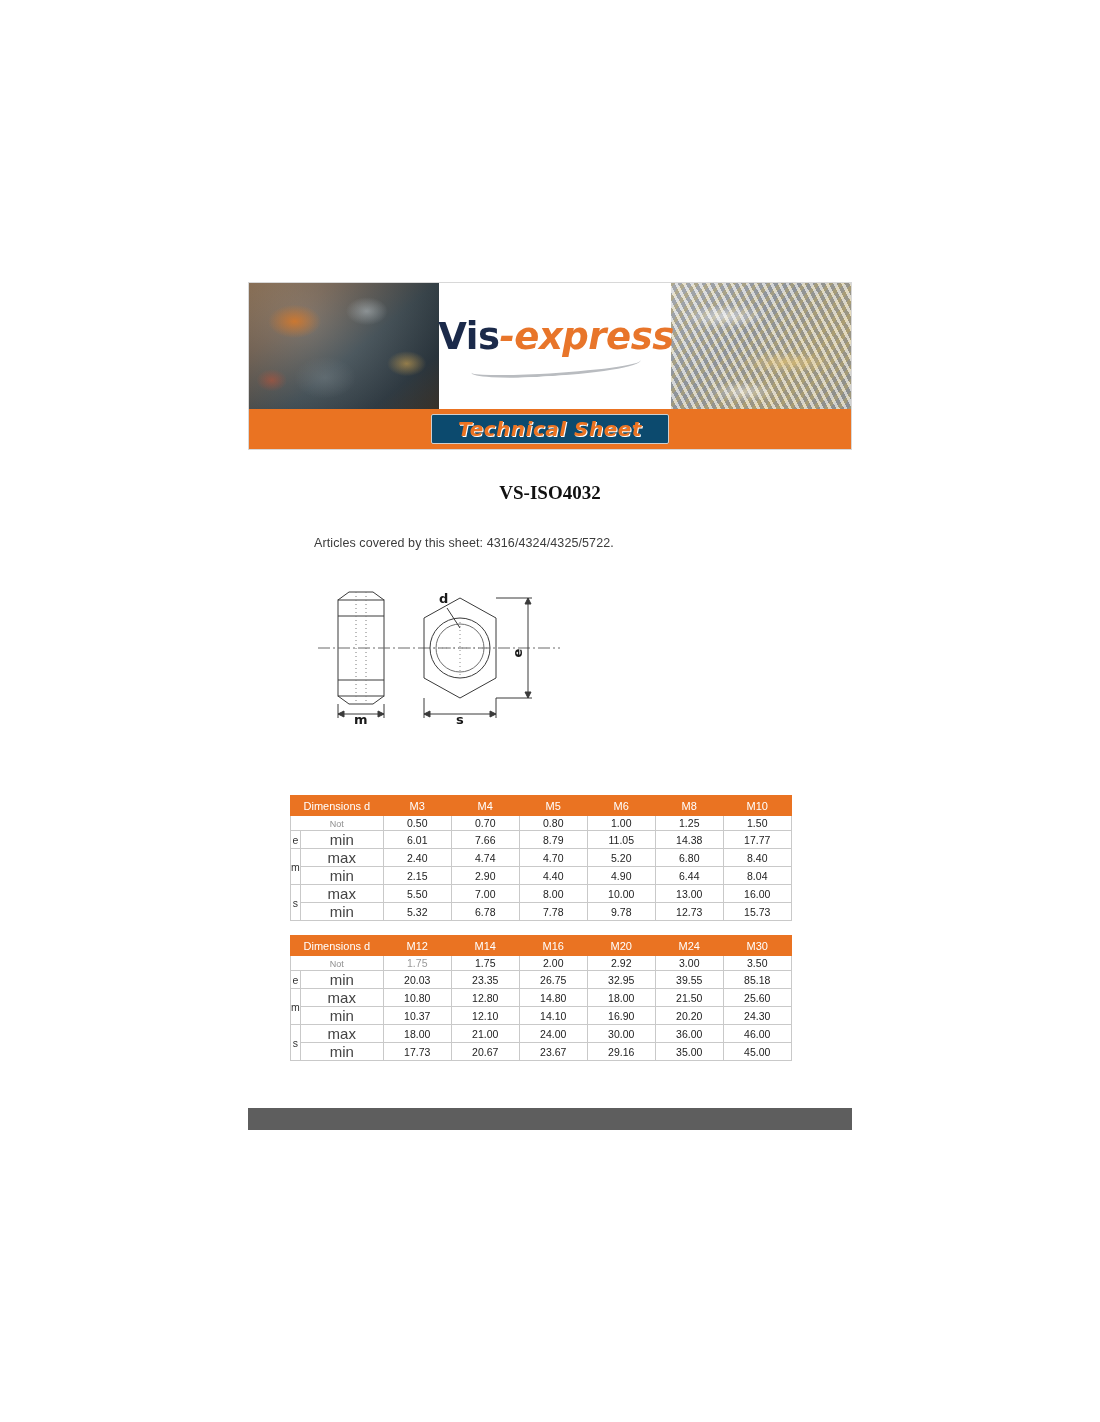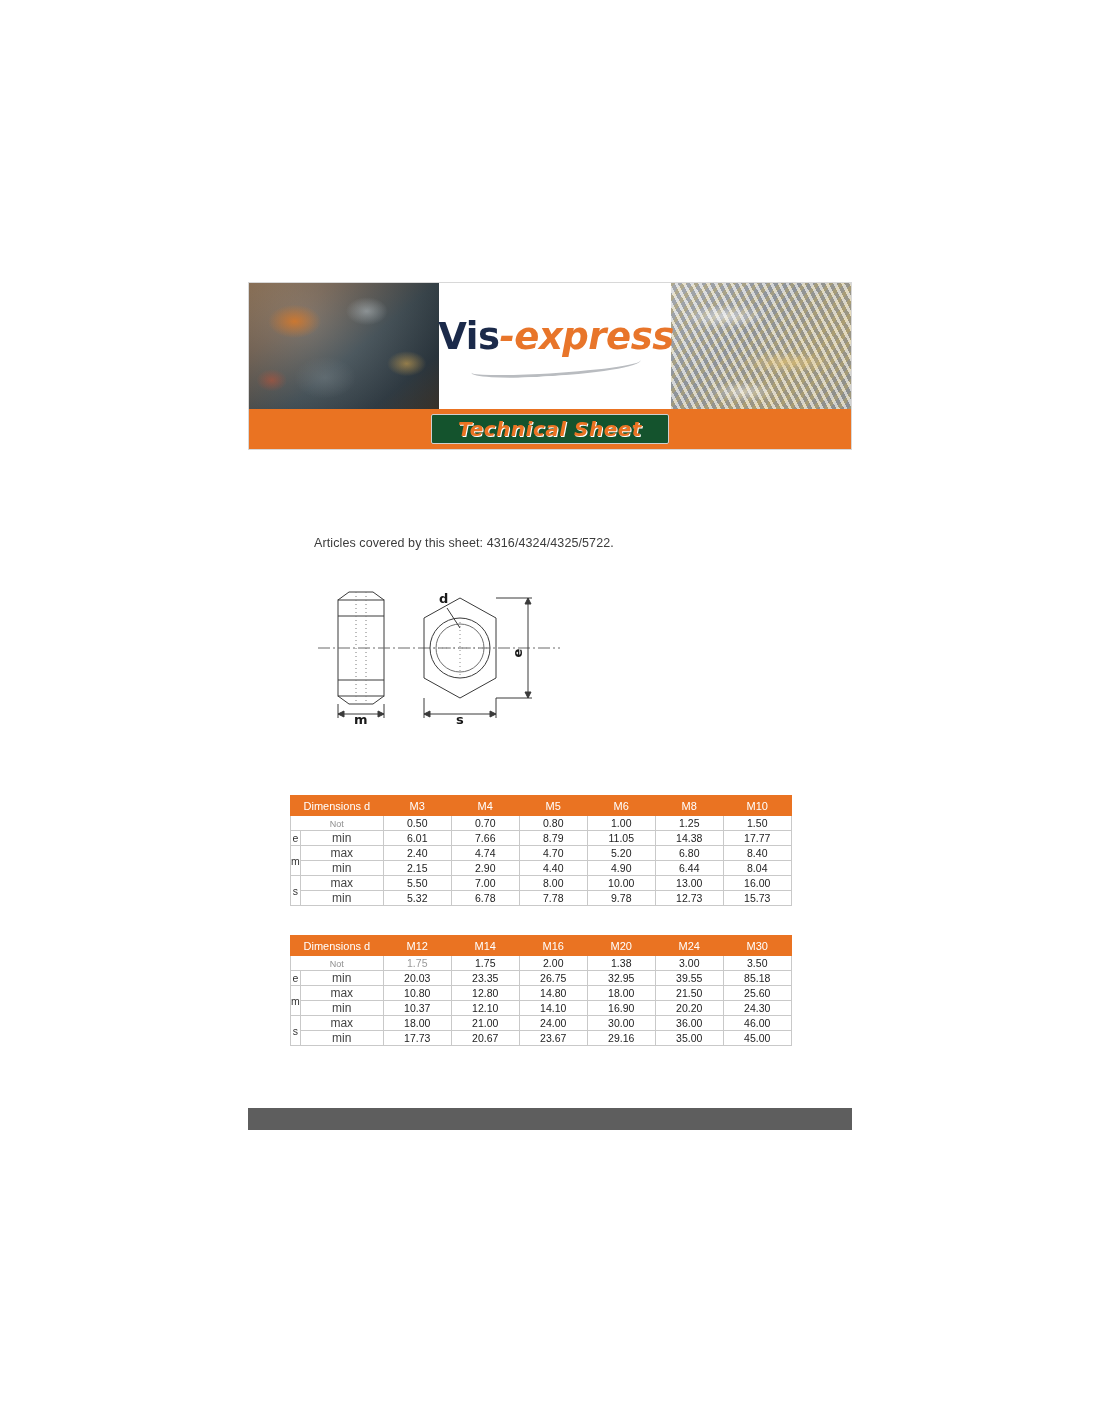--- a/index.html
+++ b/index.html
@@ -120,21 +120,21 @@
     left: 0;
     bottom: 0;
     width: 100%;
     height: 40px;
     background: #ea7322;
     display: flex;
     align-items: center;
     justify-content: center;
   }
   .strip-plate {
-    background: #14532d;
+    background: #0c4a6e;
     border: 1px solid #cfcfcf;
     padding: 2px 26px;
     border-radius: 2px;
   }
   .strip-title {
     font-family: "DejaVu Sans", sans-serif;
     font-size: 20px;
     font-weight: bold;
     font-style: italic;
     color: #ea7322;
@@ -201,21 +201,21 @@
   }
   .col-lbl { width: 62px; margin-left: 44px; }
   .col-sub { width: 82px; }
   .col-val { width: 67px; }
   .hdr-dim { text-align: center; }
   .lbl-cell {
     font-size: 10.5px;
     color: #333333;
   }
   .sub-cell {
-    font-size: 12px;
+    font-size: 15px;
     color: #444444;
     margin-left: 48px;
   }
   .faded { color: #9a9a9a; }
   .not-cell {
     font-size: 9px;
     color: #8e8e8e;
   }
 
   
@@ -247,20 +247,21 @@
       <div class="logo-swoosh"></div>
     </div>
 
     <div class="banner-strip">
       <div class="strip-plate">
         <div class="strip-title">Technical Sheet</div>
       </div>
     </div>
   </div>
 
+  <div class="doc-title">VS-ISO4032</div>
   <div class="articles-line">Articles covered by this sheet: 4316/4324/4325/5722.</div>
 
   <div class="drawing">
     <svg width="290" height="150" viewBox="0 0 290 150">
       <g fill="none" stroke="#3a3a3a" stroke-width="1">
 
         <rect x="38" y="22" width="46" height="96"></rect>
         <line x1="38" y1="38" x2="84" y2="38"></line>
         <line x1="38" y1="102" x2="84" y2="102"></line>
         <path d="M38 22 L49 14 L73 14 L84 22"></path>
@@ -389,21 +390,21 @@
         <td class="col-val">M24</td>
         <td class="col-val">M30</td>
       </tr>
     </thead>
     <tbody>
       <tr>
         <td class="lbl-cell col-lbl" colspan="2" style="text-align:center;"><span class="not-cell">Not</span></td>
         <td class="faded">1.75</td>
         <td>1.75</td>
         <td>2.00</td>
-        <td>1.38</td>
+        <td>2.92</td>
         <td>3.00</td>
         <td>3.50</td>
       </tr>
       <tr>
         <td class="lbl-cell" rowspan="1">e</td>
         <td class="sub-cell col-sub">min</td>
         <td>20.03</td>
         <td>23.35</td>
         <td>26.75</td>
         <td>32.95</td>

